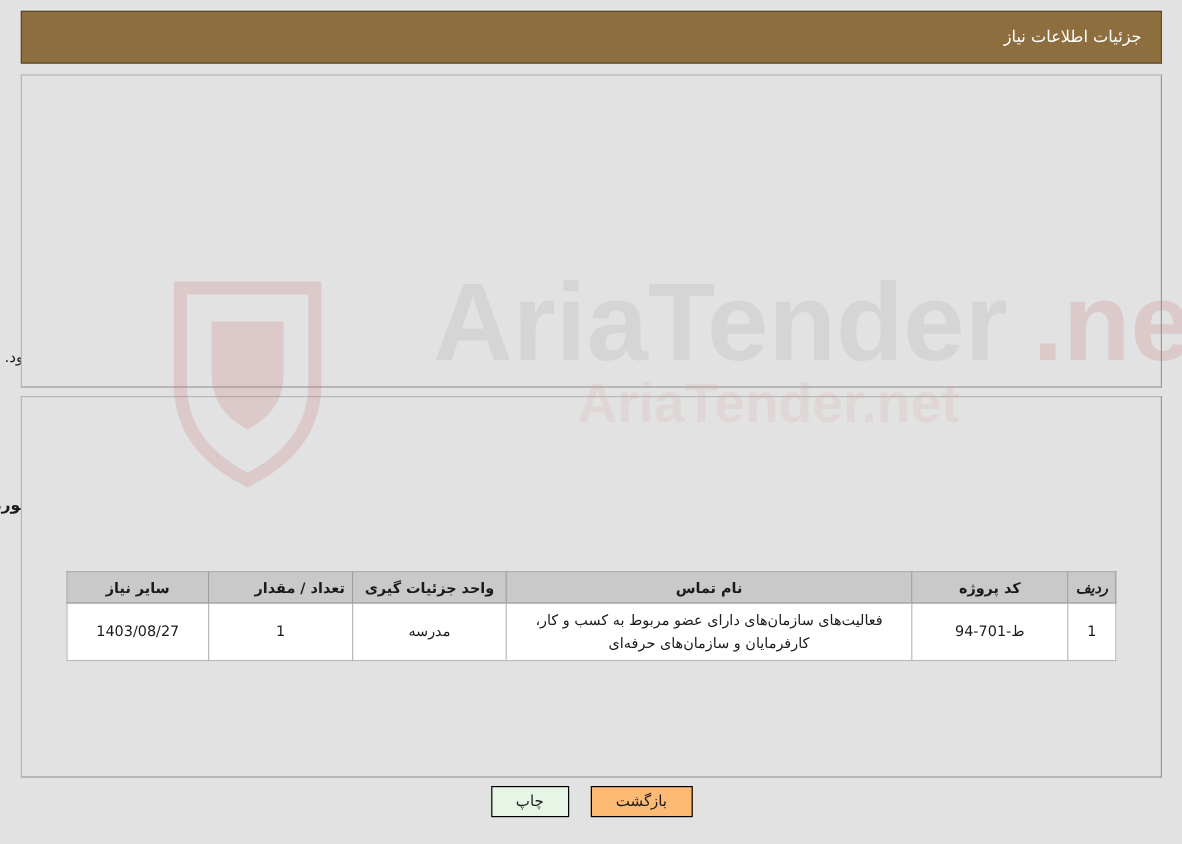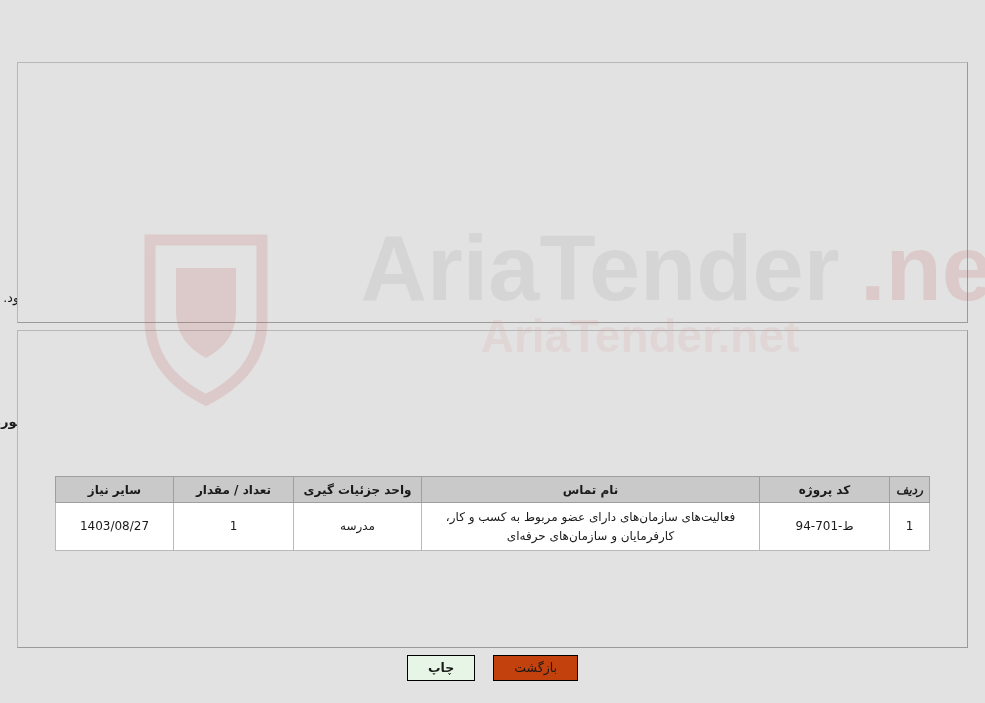--- a/index.html
+++ b/index.html
@@ -203,41 +203,44 @@
   }
   .btn {
     border: 1px solid #000000;
     font-family: "DejaVu Sans", "Liberation Sans", sans-serif;
     font-size: 12.5px;
     color: #1a1a1a;
     padding: 3px 20px;
     cursor: pointer;
     line-height: 18px;
   }
-  .btn.print  { background: #e6f5e6; font-weight: bold; }
-  .btn.back   { background: #c2410c; }
+  .btn.print  { background: #e6f5e6; }
+  .btn.back   { background: #fdba74; }
 </style>
 </head>
 <body>
 
 <div class="page">
 
   <svg class="watermark" viewBox="0 0 985 703" xmlns="http://www.w3.org/2000/svg">
     <g opacity="0.17">
 
       <path d="M150 240 L262 240 L262 320 Q262 372 206 400 Q150 372 150 320 Z" fill="none" stroke="#c45b5b" stroke-width="11"></path>
       <path d="M176 268 L236 268 L236 312 Q236 342 206 358 Q176 342 176 312 Z" fill="#c45b5b"></path>
 
       <text x="600" y="300" text-anchor="middle" font-size="92" font-family="'Liberation Sans', sans-serif" font-weight="bold" fill="#9a9a9a" direction="ltr">AriaTender</text>
       <text x="860" y="300" text-anchor="start" font-size="92" font-family="'Liberation Sans', sans-serif" font-weight="bold" fill="#c45b5b" direction="ltr">.net</text>
 
       <text x="640" y="352" text-anchor="middle" font-size="46" font-family="'Liberation Sans', sans-serif" font-weight="bold" fill="#d8a0a0" direction="ltr">AriaTender.net</text>
     </g>
   </svg>
 
+  <div class="titlebar">
+    <span class="t">جزئیات اطلاعات نیاز</span>
+  </div>
 
   <div class="panel" id="panel-top"></div>
 
   <div class="row" style="right:845px; top:80px;">
     <span class="lbl">شماره نیاز:</span>
   </div>
   <input class="fld ctr num" readonly="" style="position: absolute; right: 610px; top: 79px; width: 218px;" value="1102003783000030">
 
   <div class="row" style="right:303px; top:80px;">
     <span class="lbl">تاریخ و ساعت اعلان عمومی:</span>
@@ -327,21 +330,21 @@
   <input class="fld" readonly="" style="position: absolute; right: 180px; top: 441px; width: 664px; height: 23px; line-height: 21px;" value="سایر فعالیت‌های خدماتی">
 
   <div class="tbl-wrap">
     <table class="grid">
       <thead>
         <tr>
           <th style="width:40px;font-style:italic;">ردیف</th>
           <th style="width:130px;">کد پروژه</th>
           <th>نام تماس</th>
           <th style="width:128px;">واحد جزئیات گیری</th>
-          <th style="width:120px;">تعداد / مقدار</th>
+          <th style="width:120px;text-align:right;">تعداد / مقدار</th>
           <th style="width:118px;">سایر نیاز</th>
         </tr>
       </thead>
       <tbody>
         <tr>
           <td>1</td>
           <td>ط-701-94</td>
           <td style="padding:5px 10px;">فعالیت‌های سازمان‌های دارای عضو مربوط به کسب و کار، کارفرمایان و سازمان‌های حرفه‌ای</td>
           <td>مدرسه</td>
           <td>1</td>

